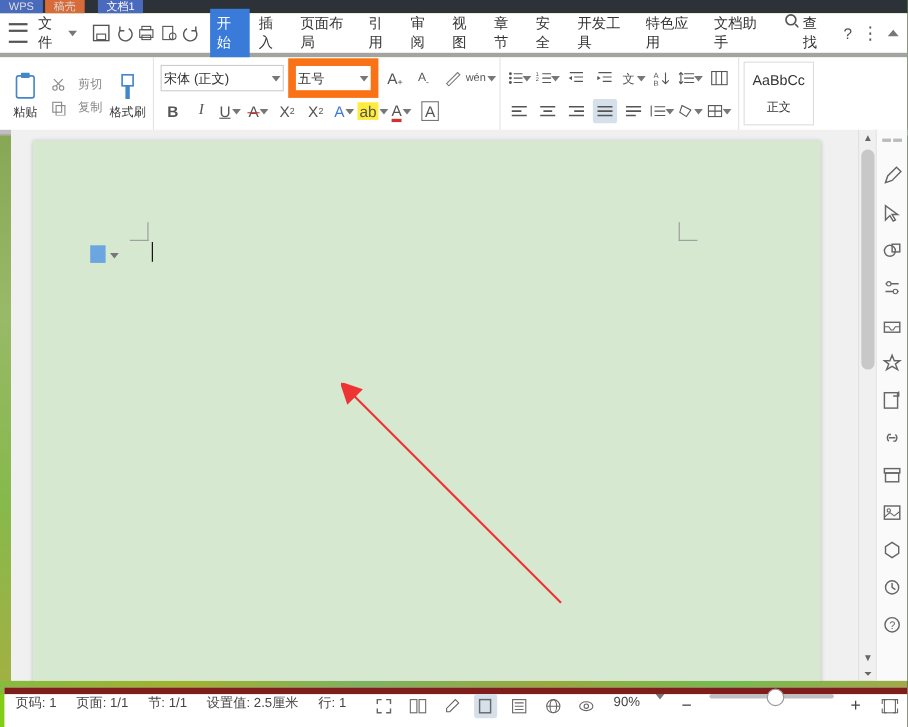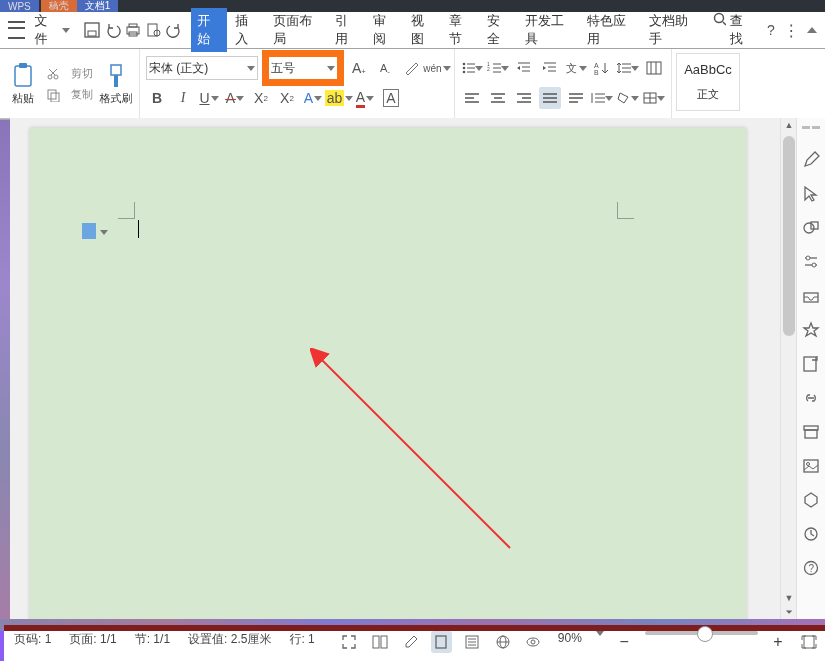--- a/index.html
+++ b/index.html
@@ -1,22 +1,22 @@
 <!DOCTYPE html>
 <html><head>
 <meta charset="utf-8">
 <style>
 html,body{margin:0;padding:0;font-family:"Microsoft YaHei",Arial,sans-serif;font-size:12px;color:#333;background:#2a2e35;overflow:hidden}
-.app{width:825px;height:661px;position:relative;background:#8b5cf6}
+.app{width:825px;height:661px;position:relative;background:#84cc16}
 .titlebar{height:12px;background:#2d3138;display:flex;align-items:center}
 .tab{height:12px;padding:0 8px;display:flex;align-items:center;color:#deddde;font-size:10px}
 .tab.wps{background:#4a6bbd}
 .tab.orange{background:#d76b3a;margin-left:2px}
-.tab.doc{background:#4a6bbd;margin-left:0;color:#fff}
-.menubar{height:36px;background:#fff;display:flex;align-items:center;border-bottom:1px solid #a3a3a3;padding:0 4px;gap:2px}
+.tab.doc{background:#4a6bbd;margin-left:12px;color:#fff}
+.menubar{height:36px;background:#fff;display:flex;align-items:center;border-bottom:4px solid #a3a3a3;padding:0 4px;gap:2px}
 .hamburger{width:18px;height:14px;border-top:2px solid #555;border-bottom:2px solid #555;position:relative;margin:0 4px}
 .hamburger:before{content:"";position:absolute;top:4px;left:0;right:0;height:2px;background:#555}
 .file-btn{display:flex;align-items:center;gap:4px;padding:2px 4px;font-size:13px}
 .chev-down{width:0;height:0;border-left:4px solid transparent;border-right:4px solid transparent;border-top:5px solid #777}
 .tb-icon{width:20px;height:20px;display:flex;align-items:center;justify-content:center;font-size:15px;color:#555;border-radius:2px}
 .menu-item{padding:4px 6px;font-size:13px;color:#333}
 .menu-item.active{background:#3a7ad9;color:#fff}
 .spacer{flex:1}
 .search-btn{display:flex;gap:4px;padding:2px 6px;font-size:13px}
 .chev-up{width:0;height:0;border-left:5px solid transparent;border-right:5px solid transparent;border-bottom:6px solid #777}

